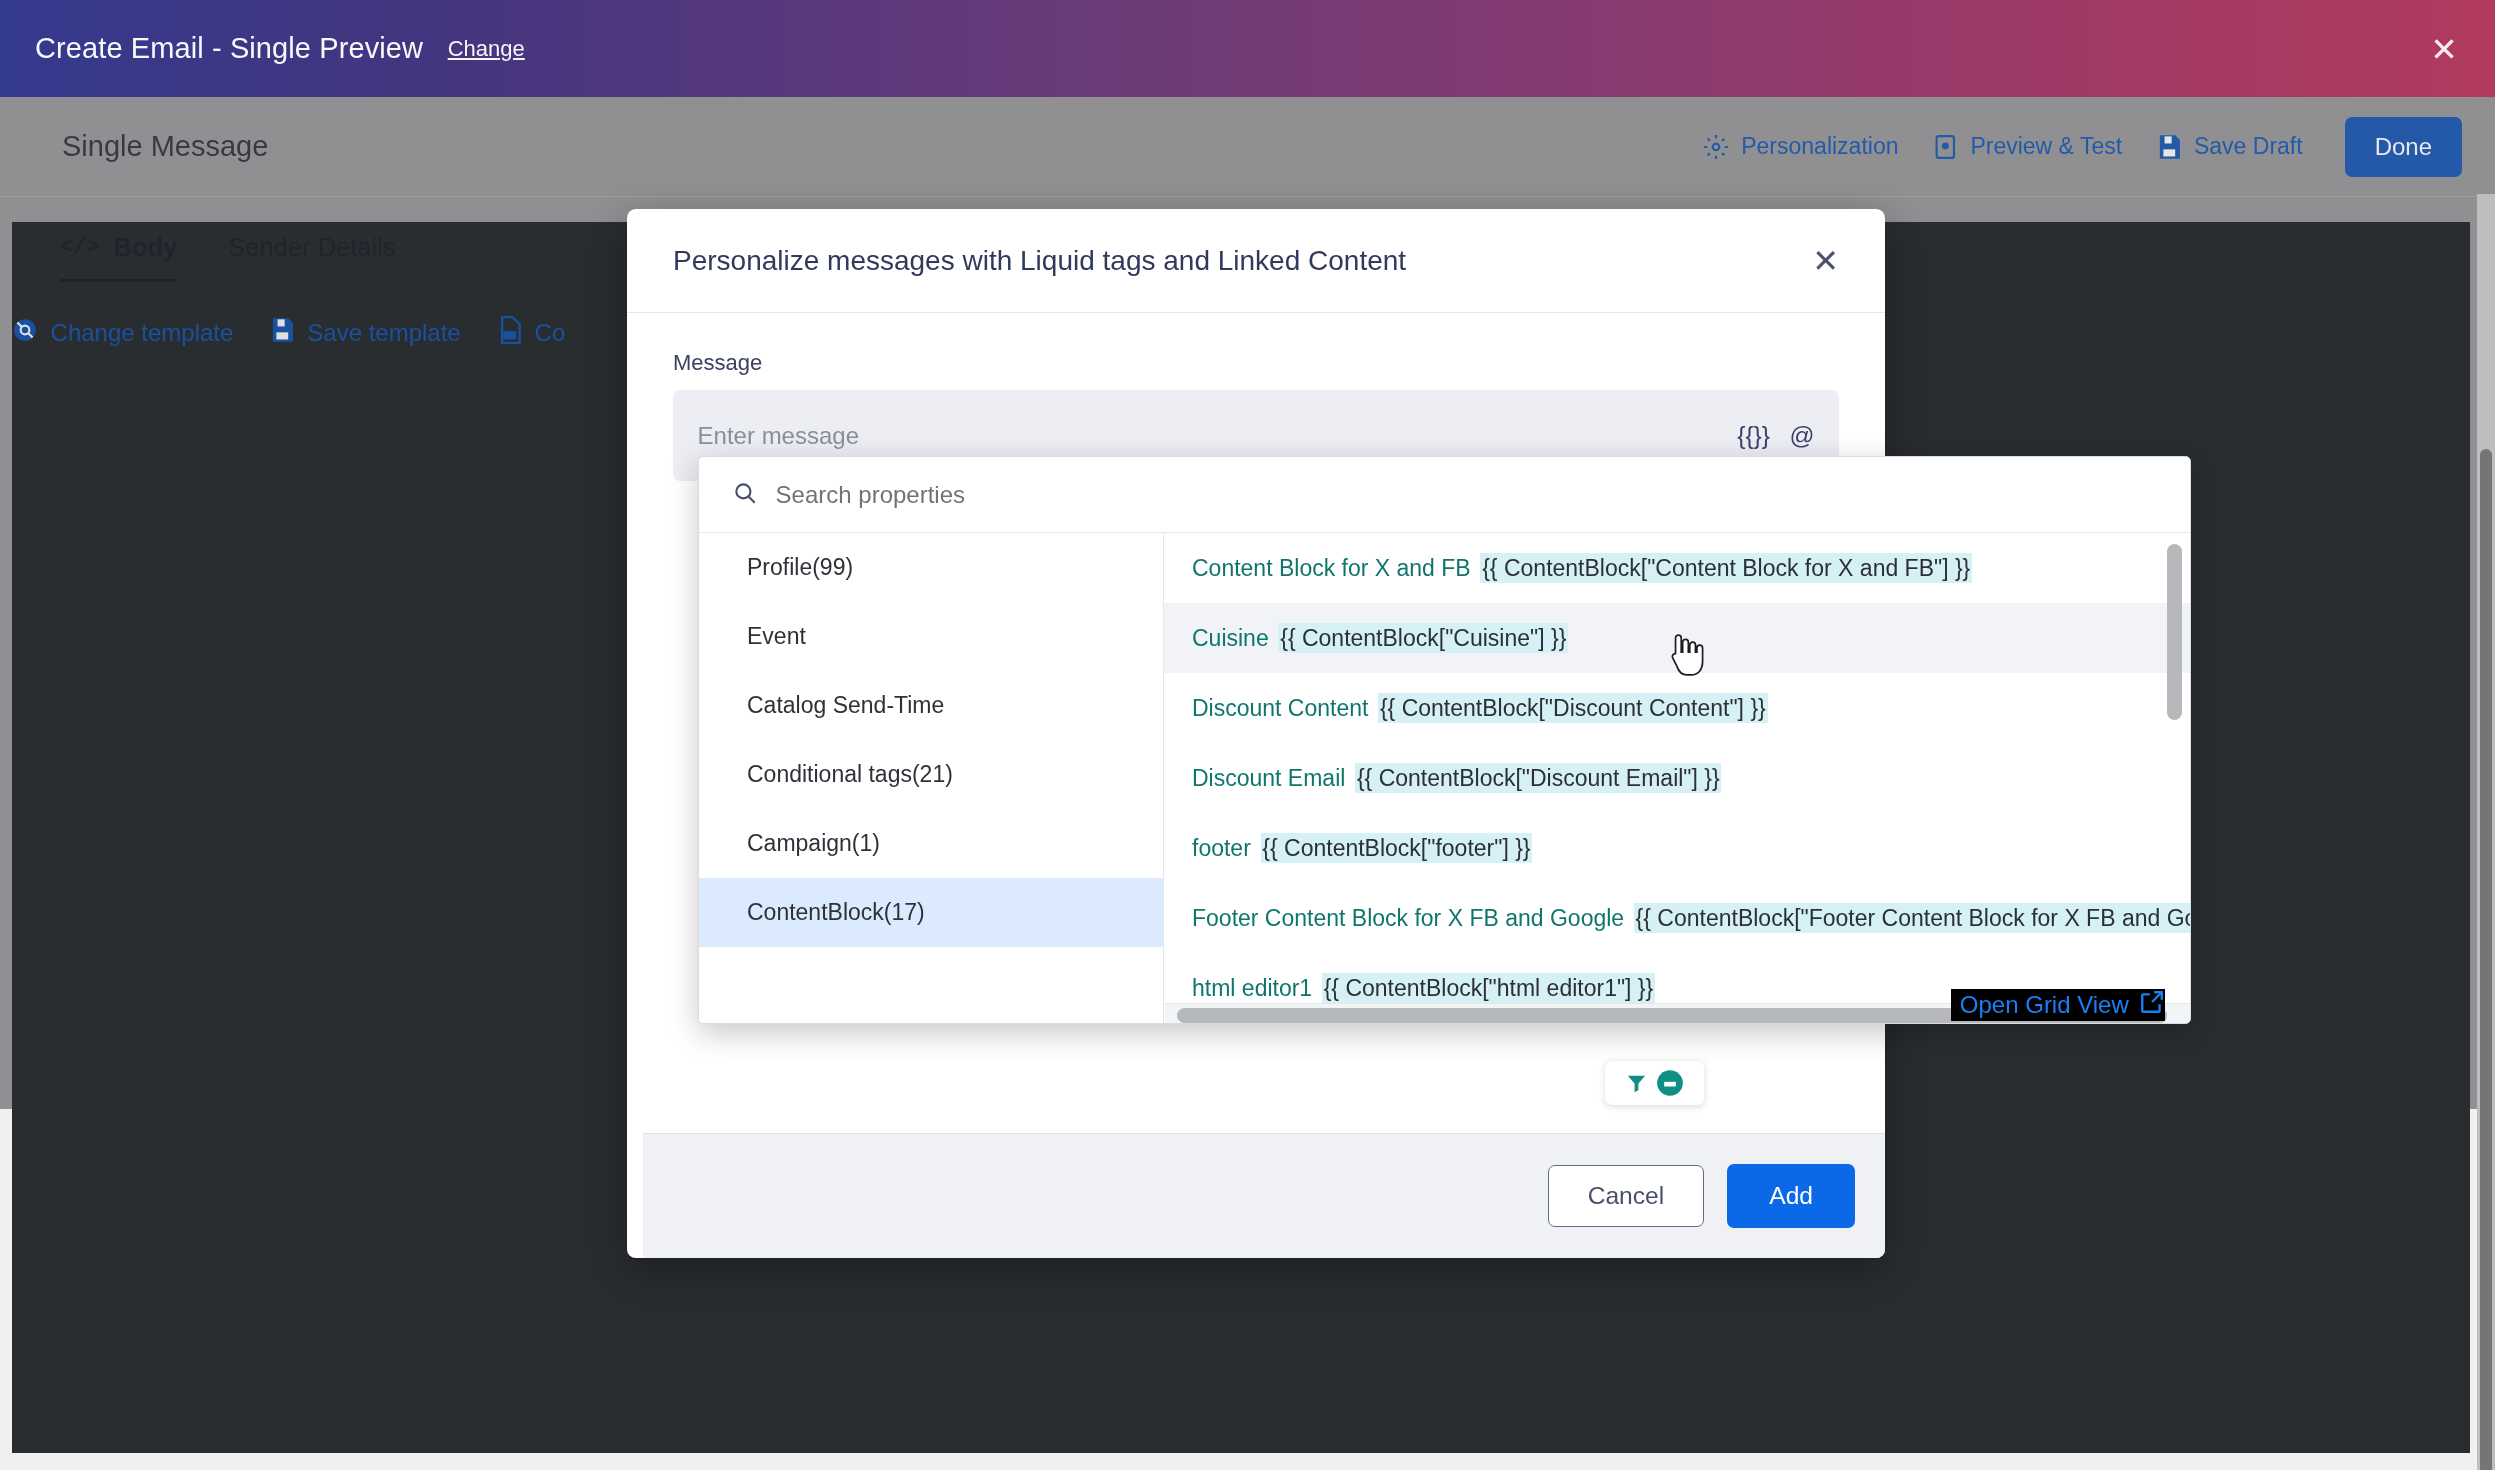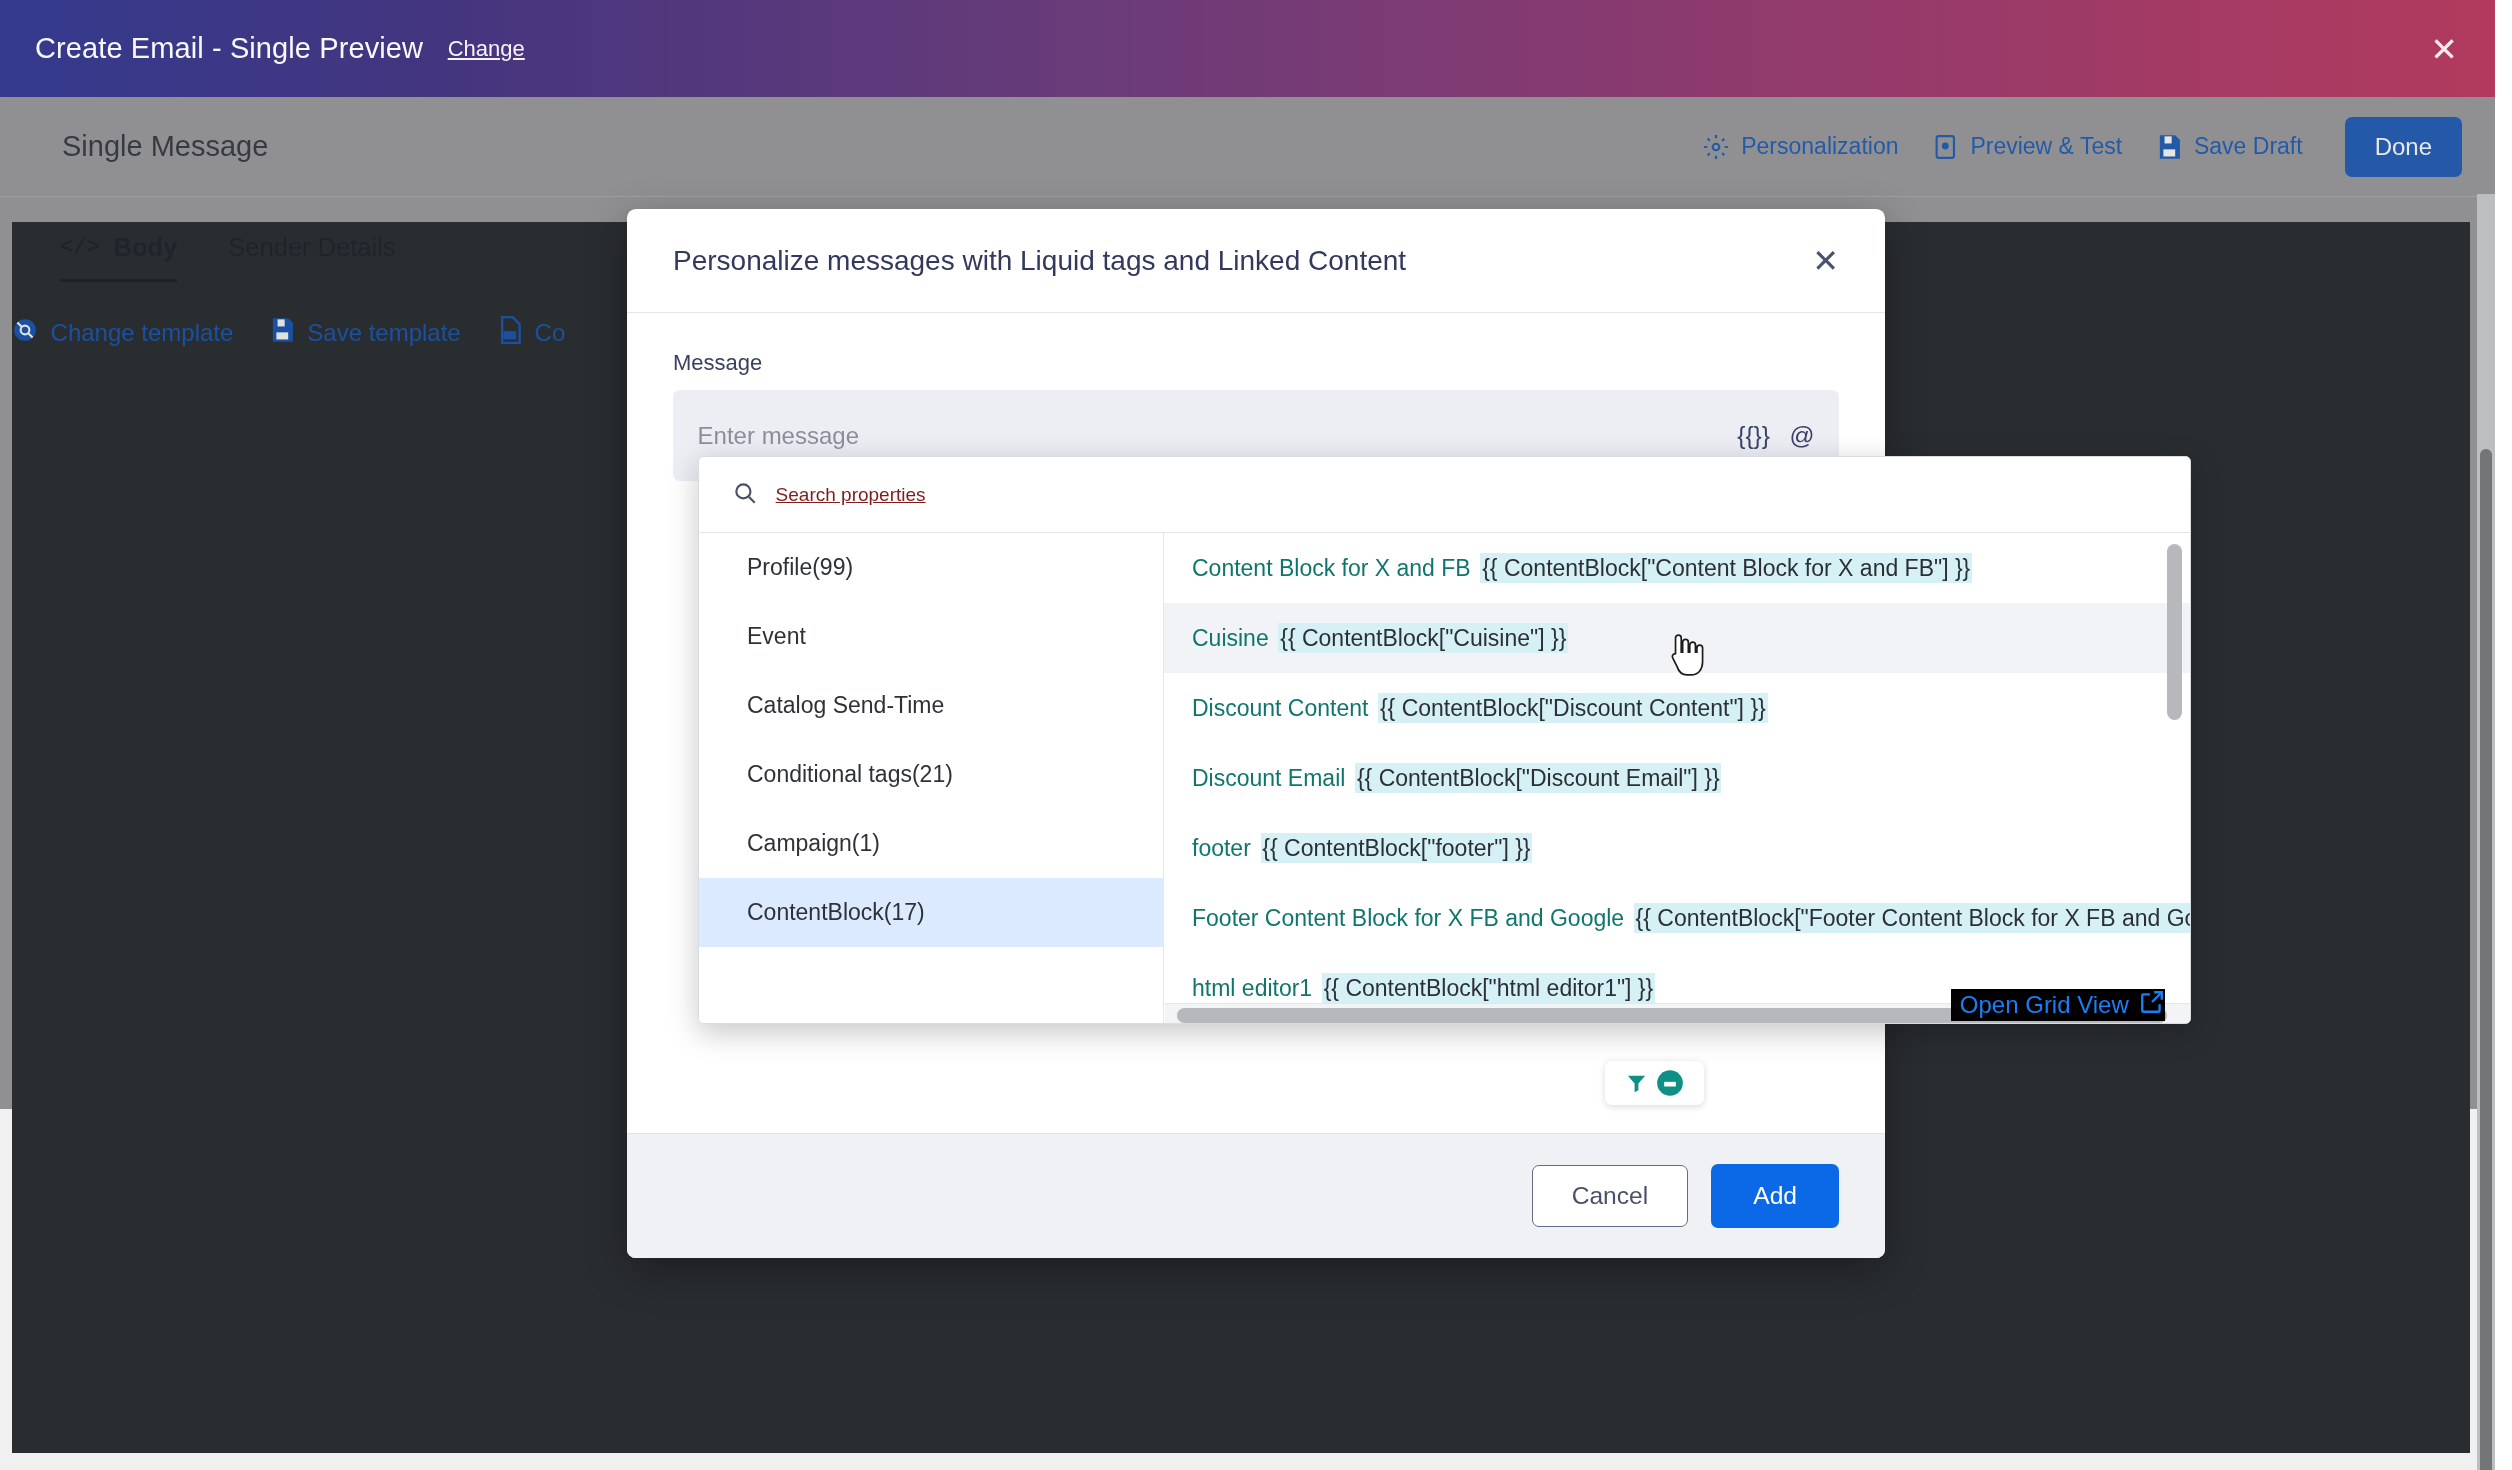--- a/index.html
+++ b/index.html
@@ -255,21 +255,21 @@
     border-radius: 7px;
     box-shadow: 0 1.8px 7px rgba(0,0,0,0.14);
     display: flex;
     align-items: center;
     justify-content: center;
     gap: 8.8px;
   }
 
   .modal-foot {
     position: absolute;
-    left: 0; bottom: 0;
+    left: 16px; bottom: 0;
     width: 100%;
     height: 125px;
     background: #eff1f4;
     border-top: 0.9px solid #dfe2e7;
     display: flex;
     align-items: center;
     justify-content: flex-end;
     padding-right: 46px;
     gap: 23px;
   }
@@ -307,23 +307,22 @@
   }
   .props-search {
     height: 76px;
     display: flex;
     align-items: center;
     gap: 17.6px;
     padding: 0 33px;
     border-bottom: 0.9px solid #e3e6eb;
   }
   .props-search-text {
-    font-size: 19px;
-    color: #7f1d1d;
-    text-decoration: underline;
+    font-size: 24px;
+    color: #737373;
   }
   .props-cols {
     display: flex;
     height: 493px;
   }
   .props-left {
     width: 465px;
     border-right: 0.9px solid #e3e6eb;
     background: #ffffff;
   }

